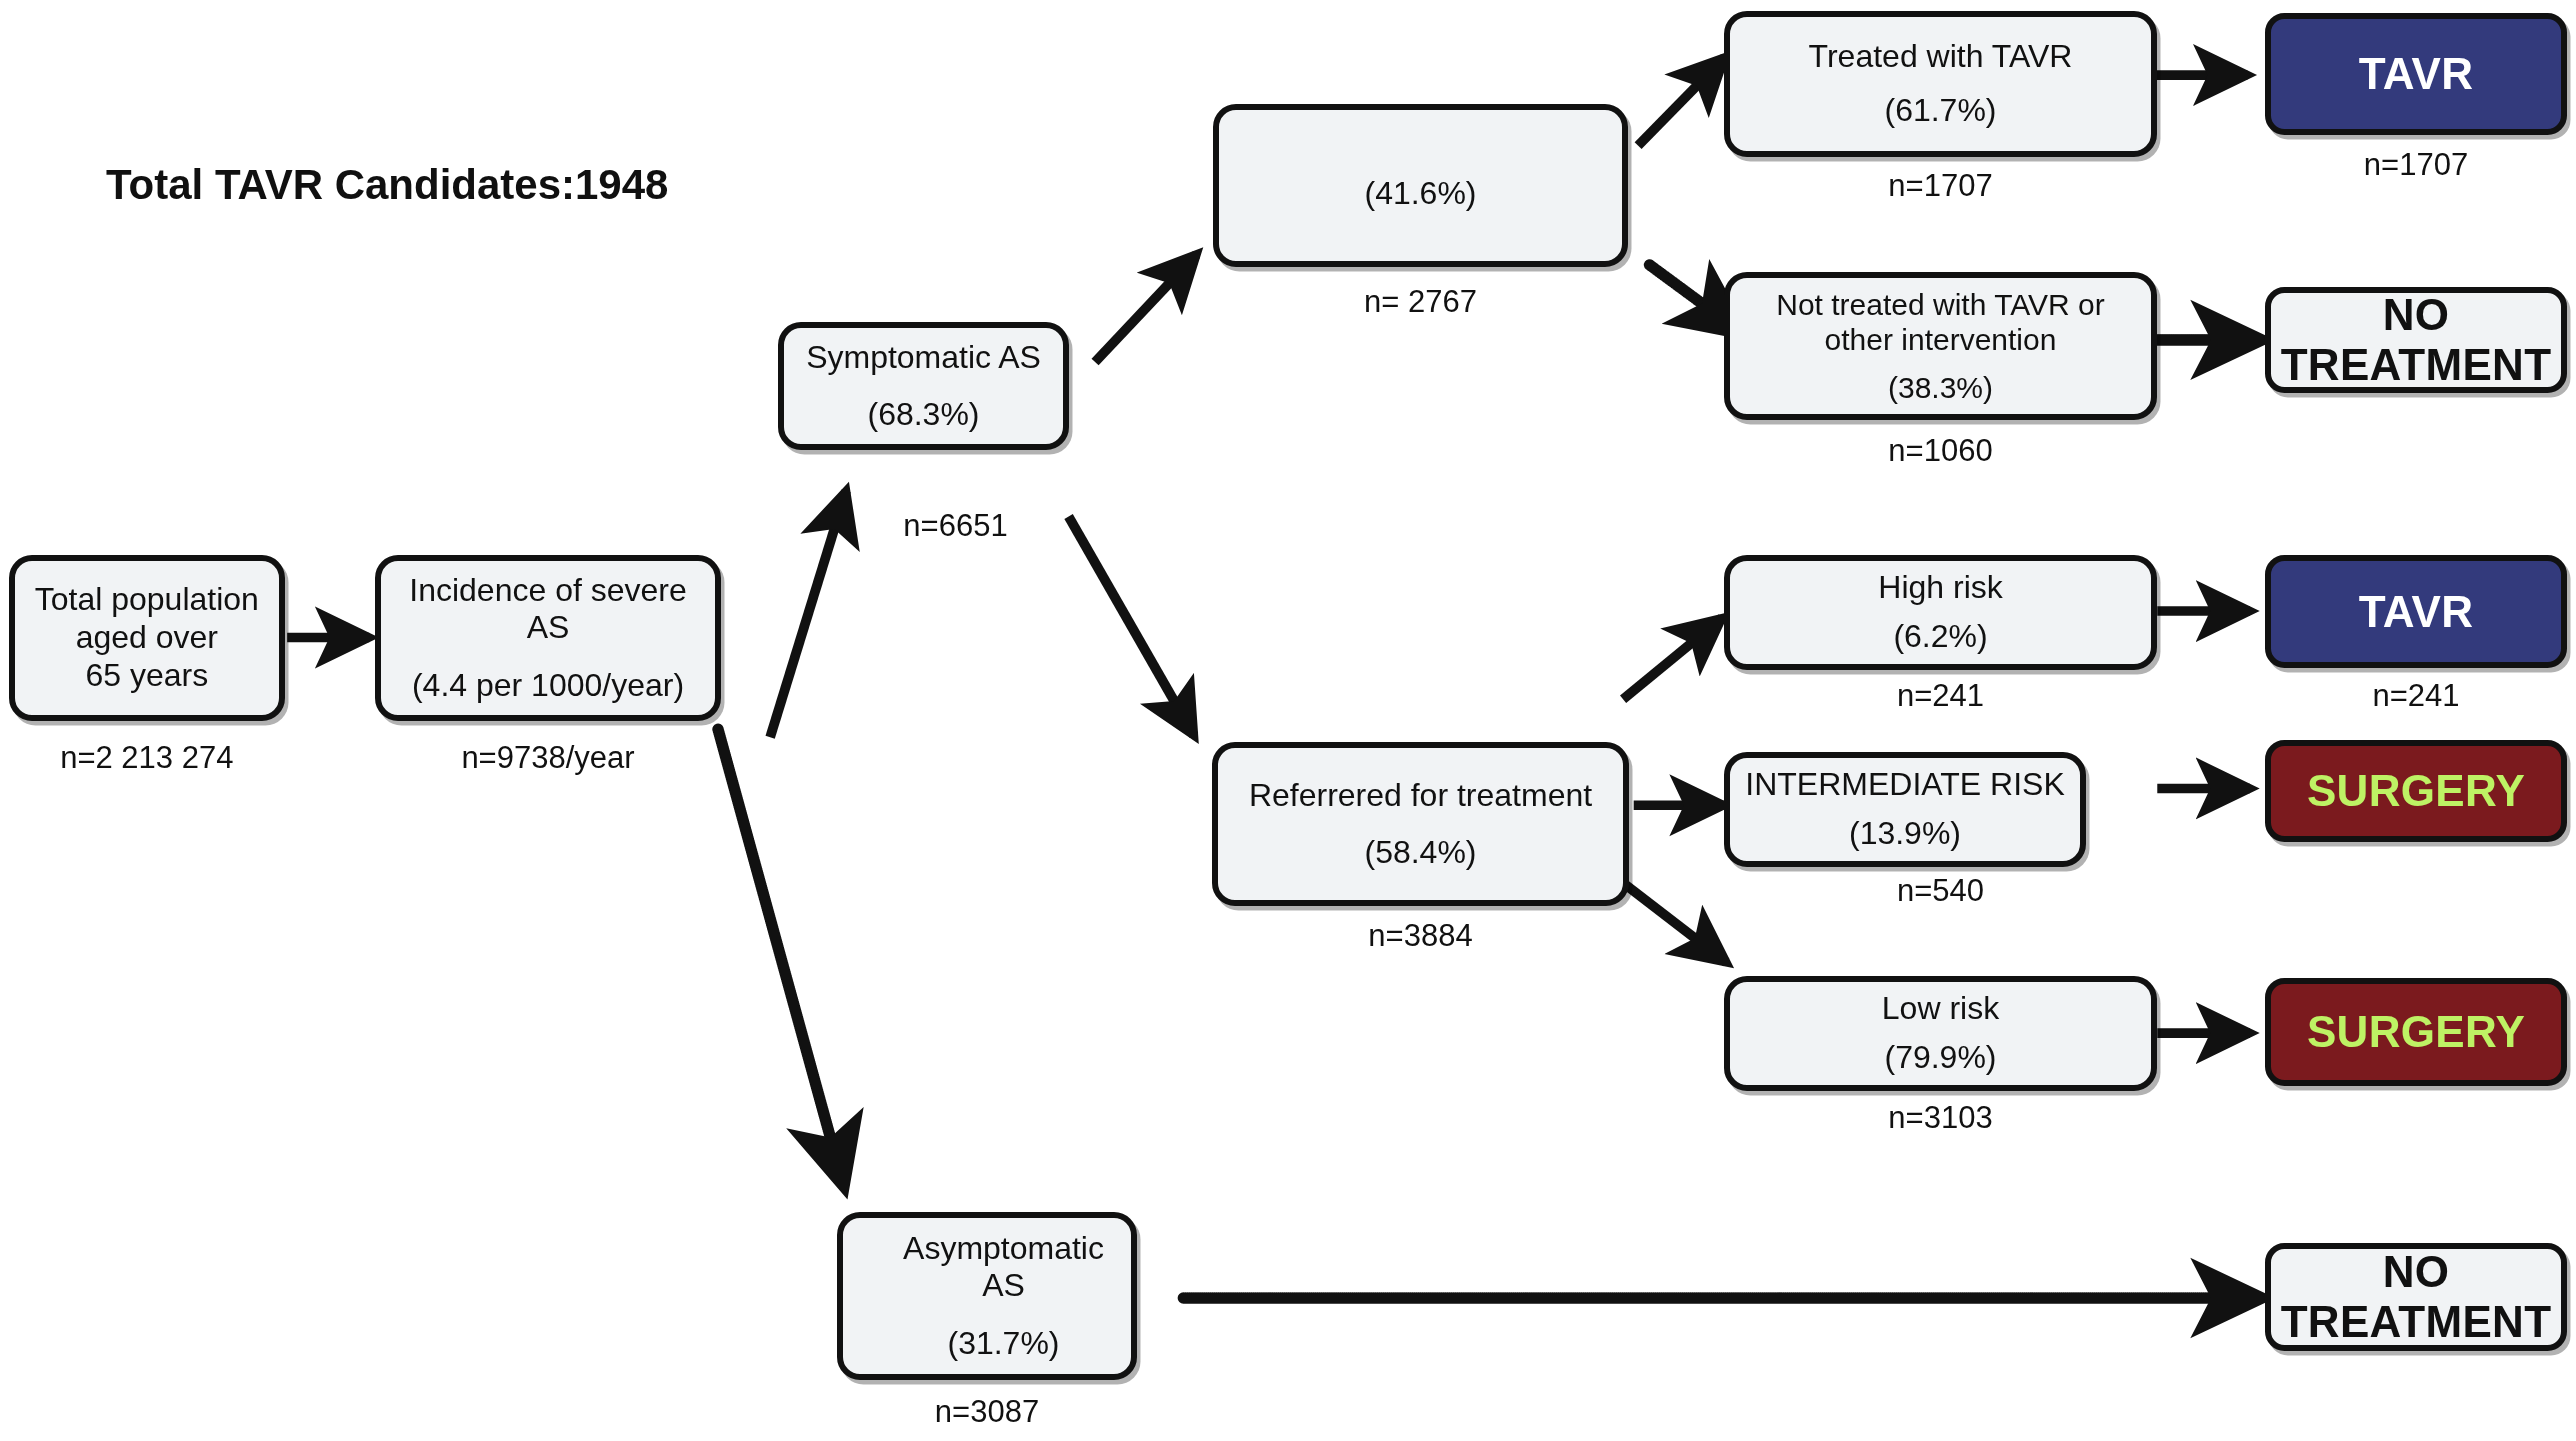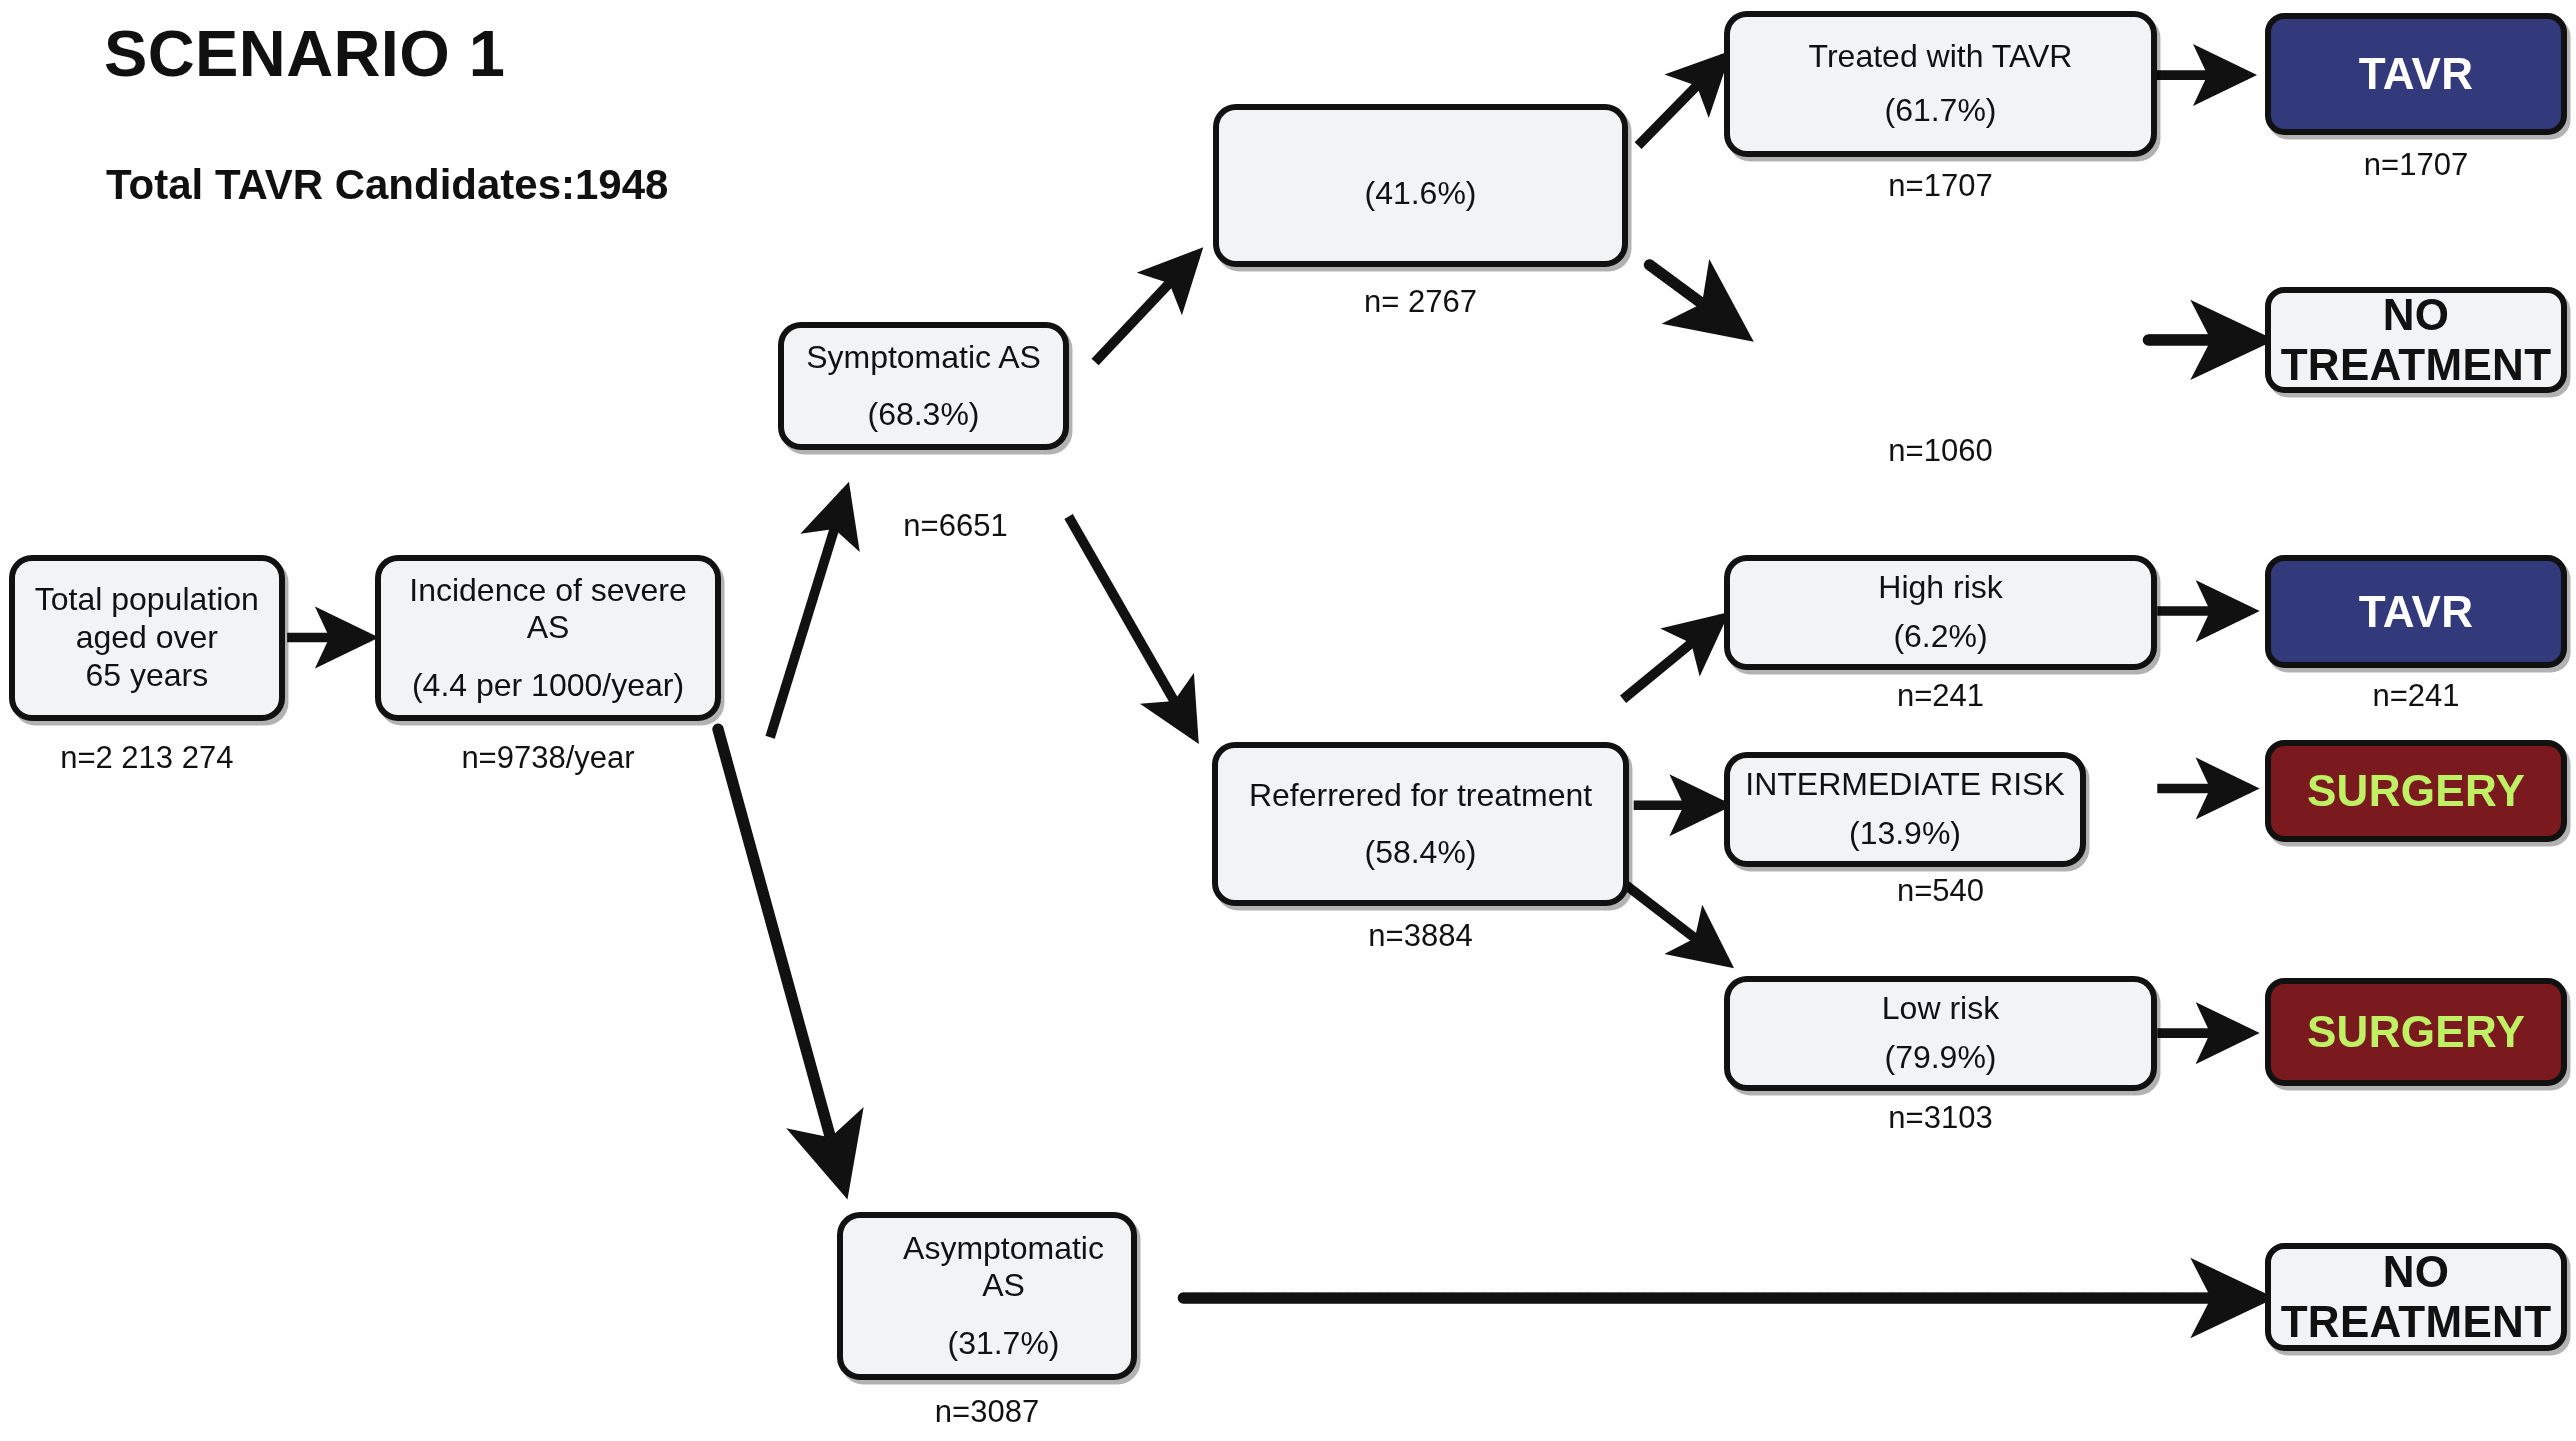--- a/index.html
+++ b/index.html
@@ -99,21 +99,20 @@
     width: 2576px;
     height: 1441px;
     pointer-events: none;
   }
 </style>
 </head>
 <body>
 
 <div id="canvas">
 
-  <div class="title-main">SCENARIO 1</div>
   <div class="title-sub">Total TAVR Candidates:1948</div>
 
   <svg id="arrows" viewBox="0 0 2917 1632" width="2576" height="1441">
     <defs>
       <marker id="ah" markerWidth="7" markerHeight="7" refX="5.6" refY="3.2" orient="auto" markerUnits="strokeWidth">
         <path d="M0,0 L6.6,3.2 L0,6.4 L1.5,3.2 Z" fill="#111111"></path>
       </marker>
       <marker id="ahd" markerWidth="9" markerHeight="9" refX="5.2" refY="4.1" orient="auto" markerUnits="strokeWidth">
         <path d="M0,0.6 L7.4,4.1 L0,7.6 L1.8,4.1 Z" fill="#111111"></path>
       </marker>
@@ -187,20 +186,25 @@
     <div class="line2">(58.4%)</div>
   </div>
   <div class="ncap" style="left:1212px; top:918px; width:417px;">n=3884</div>
 
   <div class="node tight" style="left:1724px; top:10.6px; width:433px; height:146px;">
     <div class="line1">Treated with TAVR</div>
     <div class="line2" style="margin-top:16px;">(61.7%)</div>
   </div>
   <div class="ncap" style="left:1724px; top:168px; width:433px;">n=1707</div>
 
+  <div class="node" style="left:1724px; top:272px; width:433px; height:148px;">
+    <div class="line1" style="font-size:30px;">Not  treated with TAVR or
+other intervention</div>
+    <div class="line2" style="margin-top:12.4px; font-size:30px;">(38.3%)</div>
+  </div>
   <div class="ncap" style="left:1724px; top:433px; width:433px;">n=1060</div>
 
   <div class="node tight" style="left:1724px; top:555px; width:433px; height:115px;">
     <div class="line1">High risk</div>
     <div class="line2" style="margin-top:10.6px;">(6.2%)</div>
   </div>
   <div class="ncap" style="left:1724px; top:678px; width:433px;">n=241</div>
 
   <div class="node tight" style="left:1724px; top:752px; width:362px; height:115px;">
     <div class="line1">INTERMEDIATE RISK</div>

